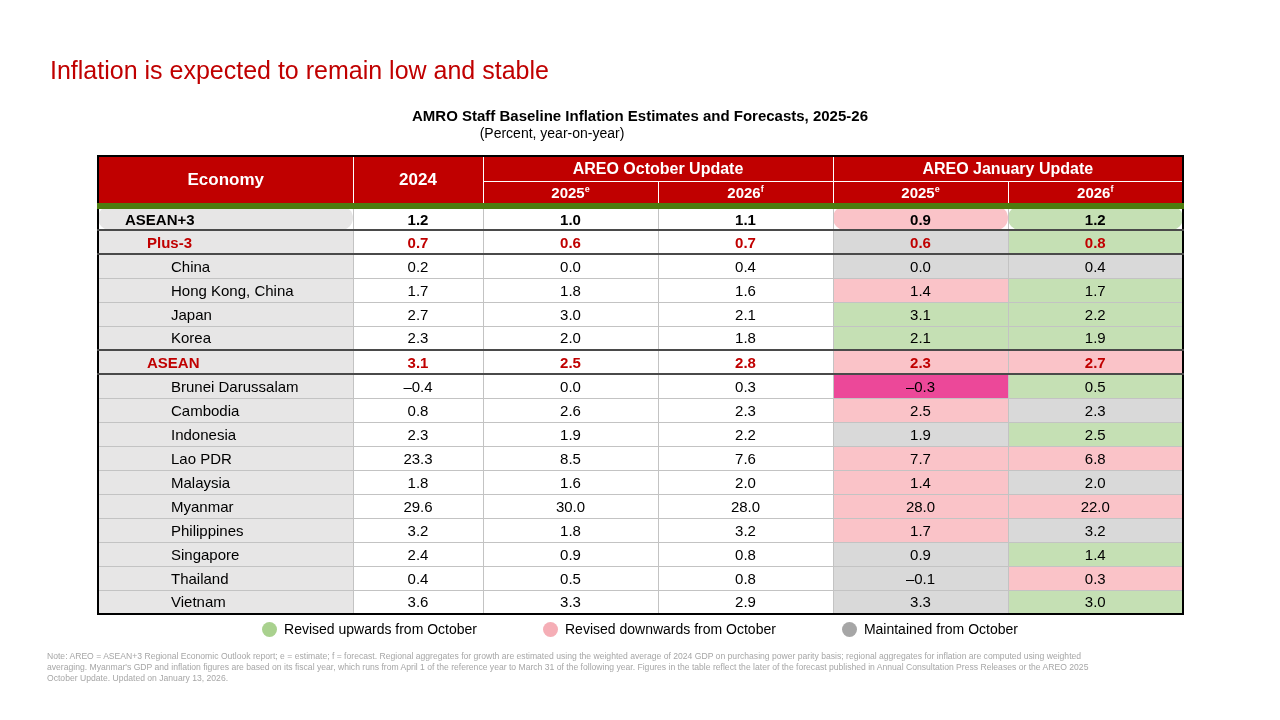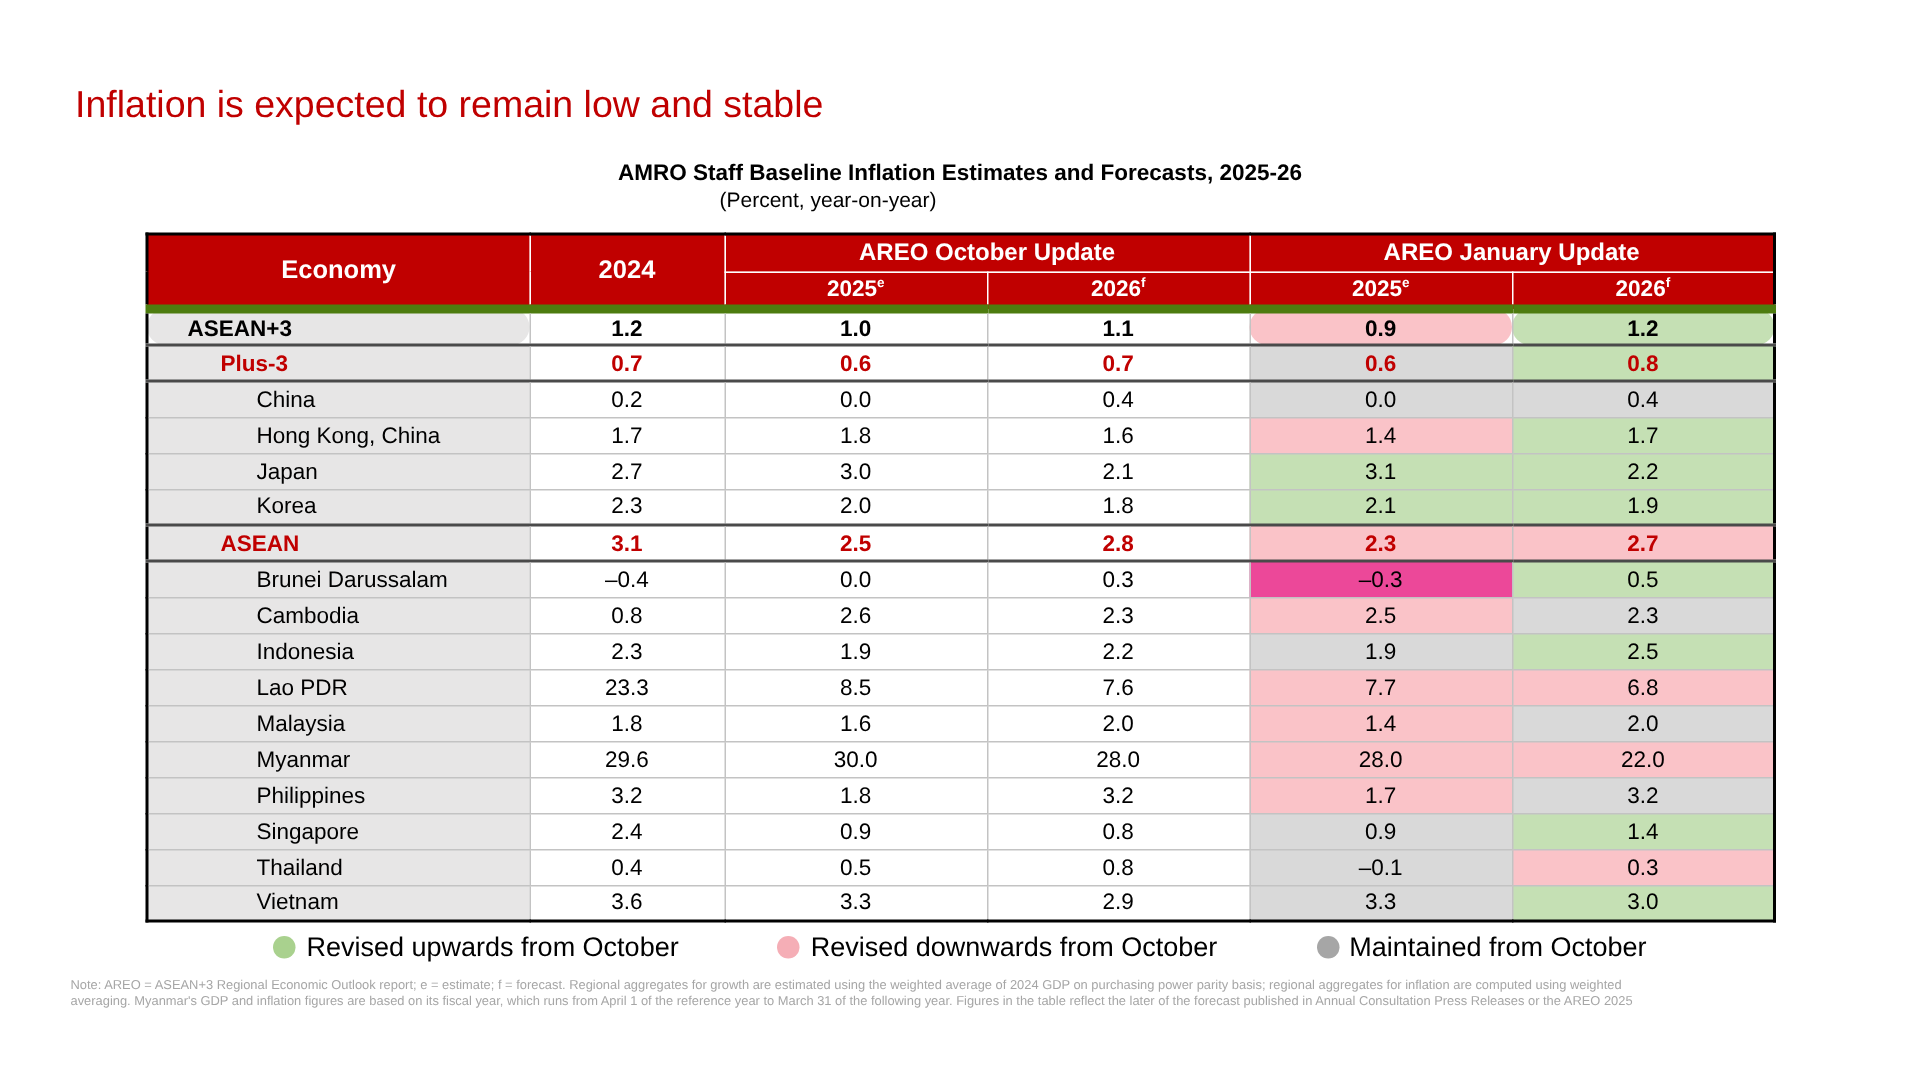--- a/index.html
+++ b/index.html
@@ -55,21 +55,21 @@
   .indent-2{padding-left:48px;}
   .indent-3{padding-left:72px;}
   tr.bold-black td{font-weight:bold;}
   tr.bold-red td{font-weight:bold;color:var(--red);}
   .legend{
     position:absolute;left:0;top:621px;width:1280px;
     display:flex;justify-content:center;gap:66px;align-items:center;
   }
   .legend-item{display:flex;align-items:center;gap:7px;}
   .legend-dot{width:15px;height:15px;border-radius:50%;display:inline-block;}
-  .legend-label{font-size:18px;}
+  .legend-label{font-size:14px;}
   .footnotes{
     position:absolute;left:47px;top:651px;width:1185px;
     font-size:8.6px;line-height:10.8px;color:#A6A6A6;white-space:nowrap;
   }
 </style>
 </head>
 <body>
 
 <div class="slide-title">Inflation is expected to remain low and stable</div>
 
@@ -252,13 +252,14 @@
     </div>
     <div class="legend-item">
       <span class="legend-dot" style="background: rgb(166, 166, 166);"></span>
       <span class="legend-label">Maintained from October</span>
     </div>
   </div>
 
 <div class="footnotes">
     <div>Note: AREO = ASEAN+3 Regional Economic Outlook report; e = estimate; f = forecast. Regional aggregates for growth are estimated using the weighted average of 2024 GDP on purchasing power parity basis; regional aggregates for inflation are computed using weighted</div>
     <div>averaging. Myanmar's GDP and inflation figures are based on its fiscal year, which runs from April 1 of the reference year to March 31 of the following year. Figures in the table reflect the later of the forecast published in Annual Consultation Press Releases or the AREO 2025</div>
+    <div>October Update. Updated on January 13, 2026.</div>
   </div>
 
 </body></html>

